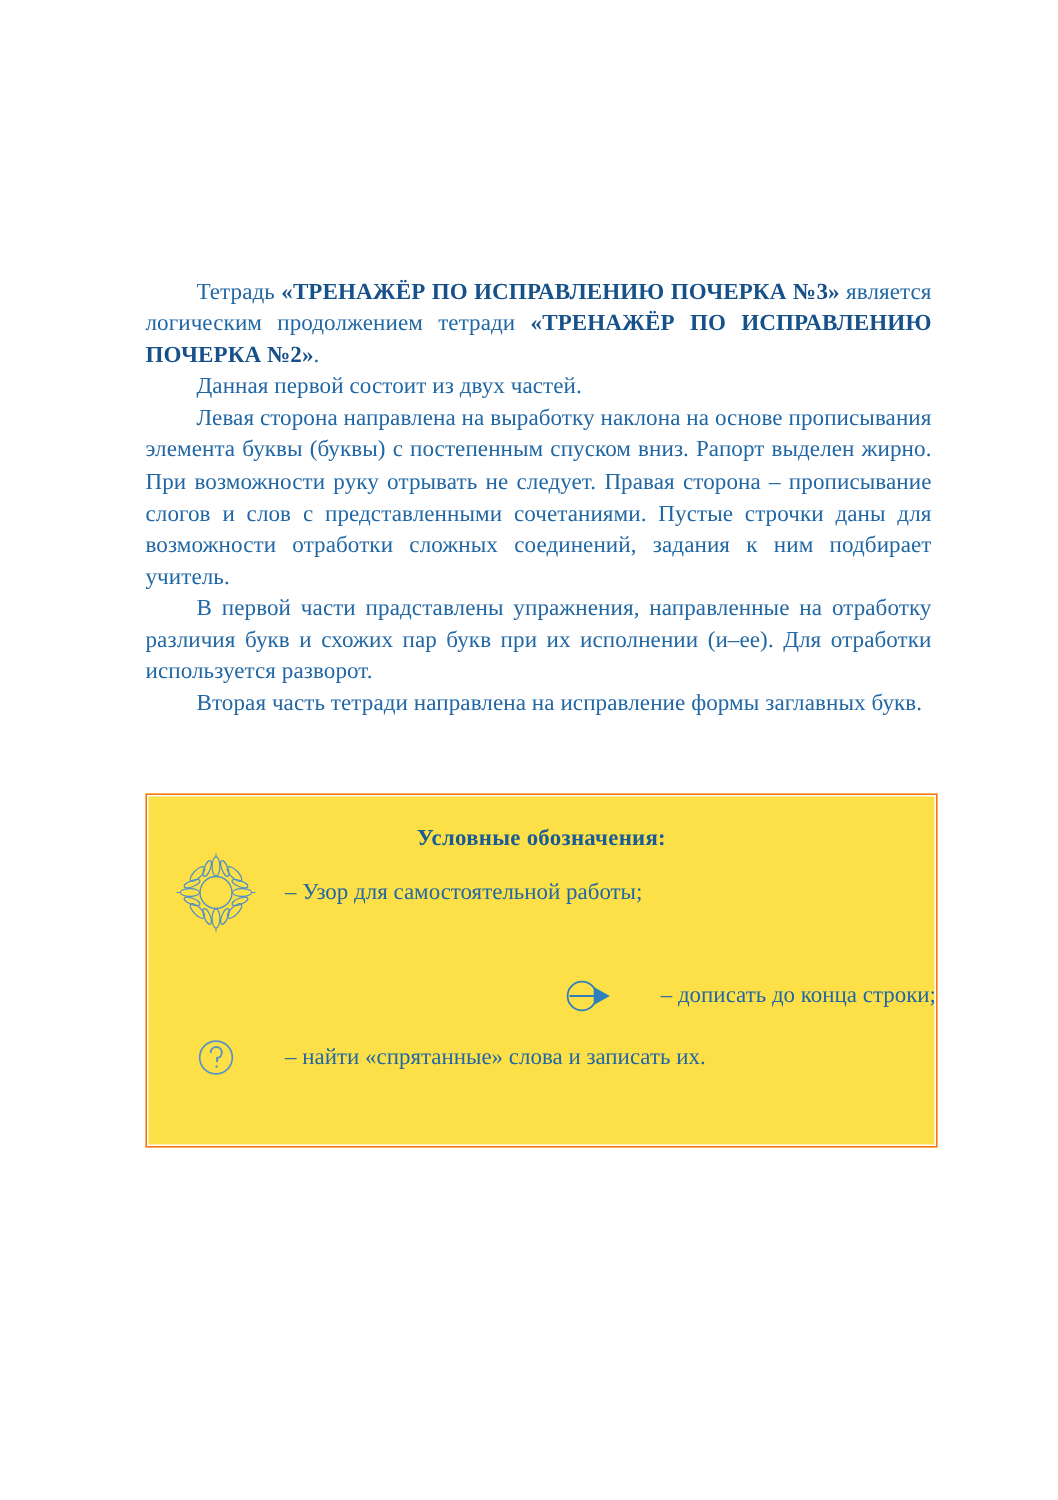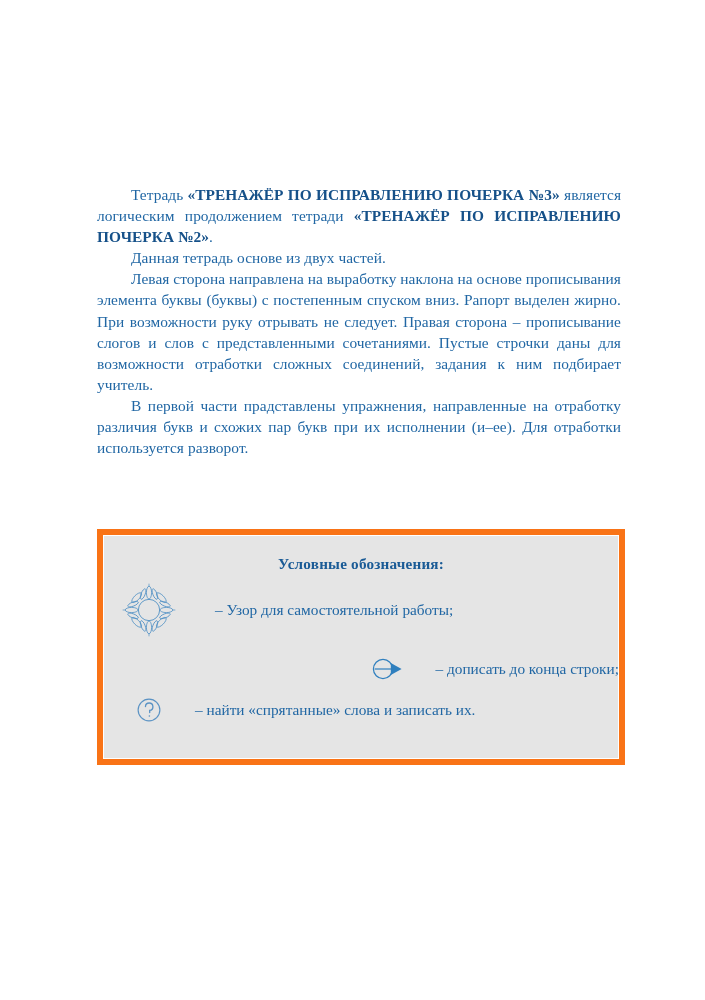--- a/index.html
+++ b/index.html
@@ -55,22 +55,22 @@
   }
 
   
   .legend-box {
     position: absolute;
     left: 97px;
     top: 529px;
     width: 528px;
     height: 236px;
     box-sizing: border-box;
-    border: 6px solid #f97316;
-    background: #e5e5e5;
+    border: 1px solid #f97316;
+    background: #fde047;
   }
   .legend-inner {
     position: absolute;
     left: 0;
     top: 0;
     right: 0;
     bottom: 0;
     border: 1px solid #ffffff;
   }
 
@@ -86,21 +86,21 @@
     letter-spacing: 0.2px;
   }
 
   .legend-row {
     position: absolute;
     left: 0;
     right: 0;
     display: flex;
     align-items: center;
   }
-  .legend-row.r1 { top: 46px;  height: 58px; gap: 20px; }
+  .legend-row.r1 { top: 36px;  height: 58px; }
   .legend-row.r2 { top: 117px; height: 34px; justify-content: flex-end; }
   .legend-row.r3 { top: 158px; height: 34px; }
 
   .legend-icon {
     width: 92px;
     min-width: 92px;
     display: flex;
     justify-content: center;
     align-items: center;
   }
@@ -119,26 +119,27 @@
 </style>
 </head>
 <body>
 
 <div class="page">
 
   <div class="intro-block">
 
     <p class="para"><span>Тетрадь </span><b>«ТРЕНАЖЁР ПО ИСПРАВЛЕНИЮ ПОЧЕРКА №3»</b><span> является логическим продолжением тетради </span><b>«ТРЕНАЖЁР ПО ИСПРАВЛЕНИЮ ПОЧЕРКА №2»</b><span>.</span></p>
 
-    <p class="para noj">Данная тетрадь основе из двух частей.</p>
+    <p class="para noj">Данная первой состоит из двух частей.</p>
 
     <p class="para">Левая сторона направлена на выработку наклона на основе прописывания элемента буквы (буквы) с постепенным спуском вниз. Рапорт выделен жирно. При возможности руку отрывать не следует. Правая сторона – прописывание слогов и слов с представленными сочетаниями. Пустые строчки даны для возможности отработки сложных соединений, задания к ним подбирает учитель.</p>
 
     <p class="para">В первой части прадставлены упражнения, направленные на отработку различия букв и схожих пар букв при их исполнении (и–ее). Для отработки используется разворот.</p>
 
+    <p class="para">Вторая часть тетради направлена на исправление формы заглавных букв.</p>
 
   </div>
 
   <div class="legend-box">
     <div class="legend-inner"></div>
 
     <div class="legend-title">Условные обозначения:</div>
 
     <div class="legend-row r1">
       <div class="legend-icon">

